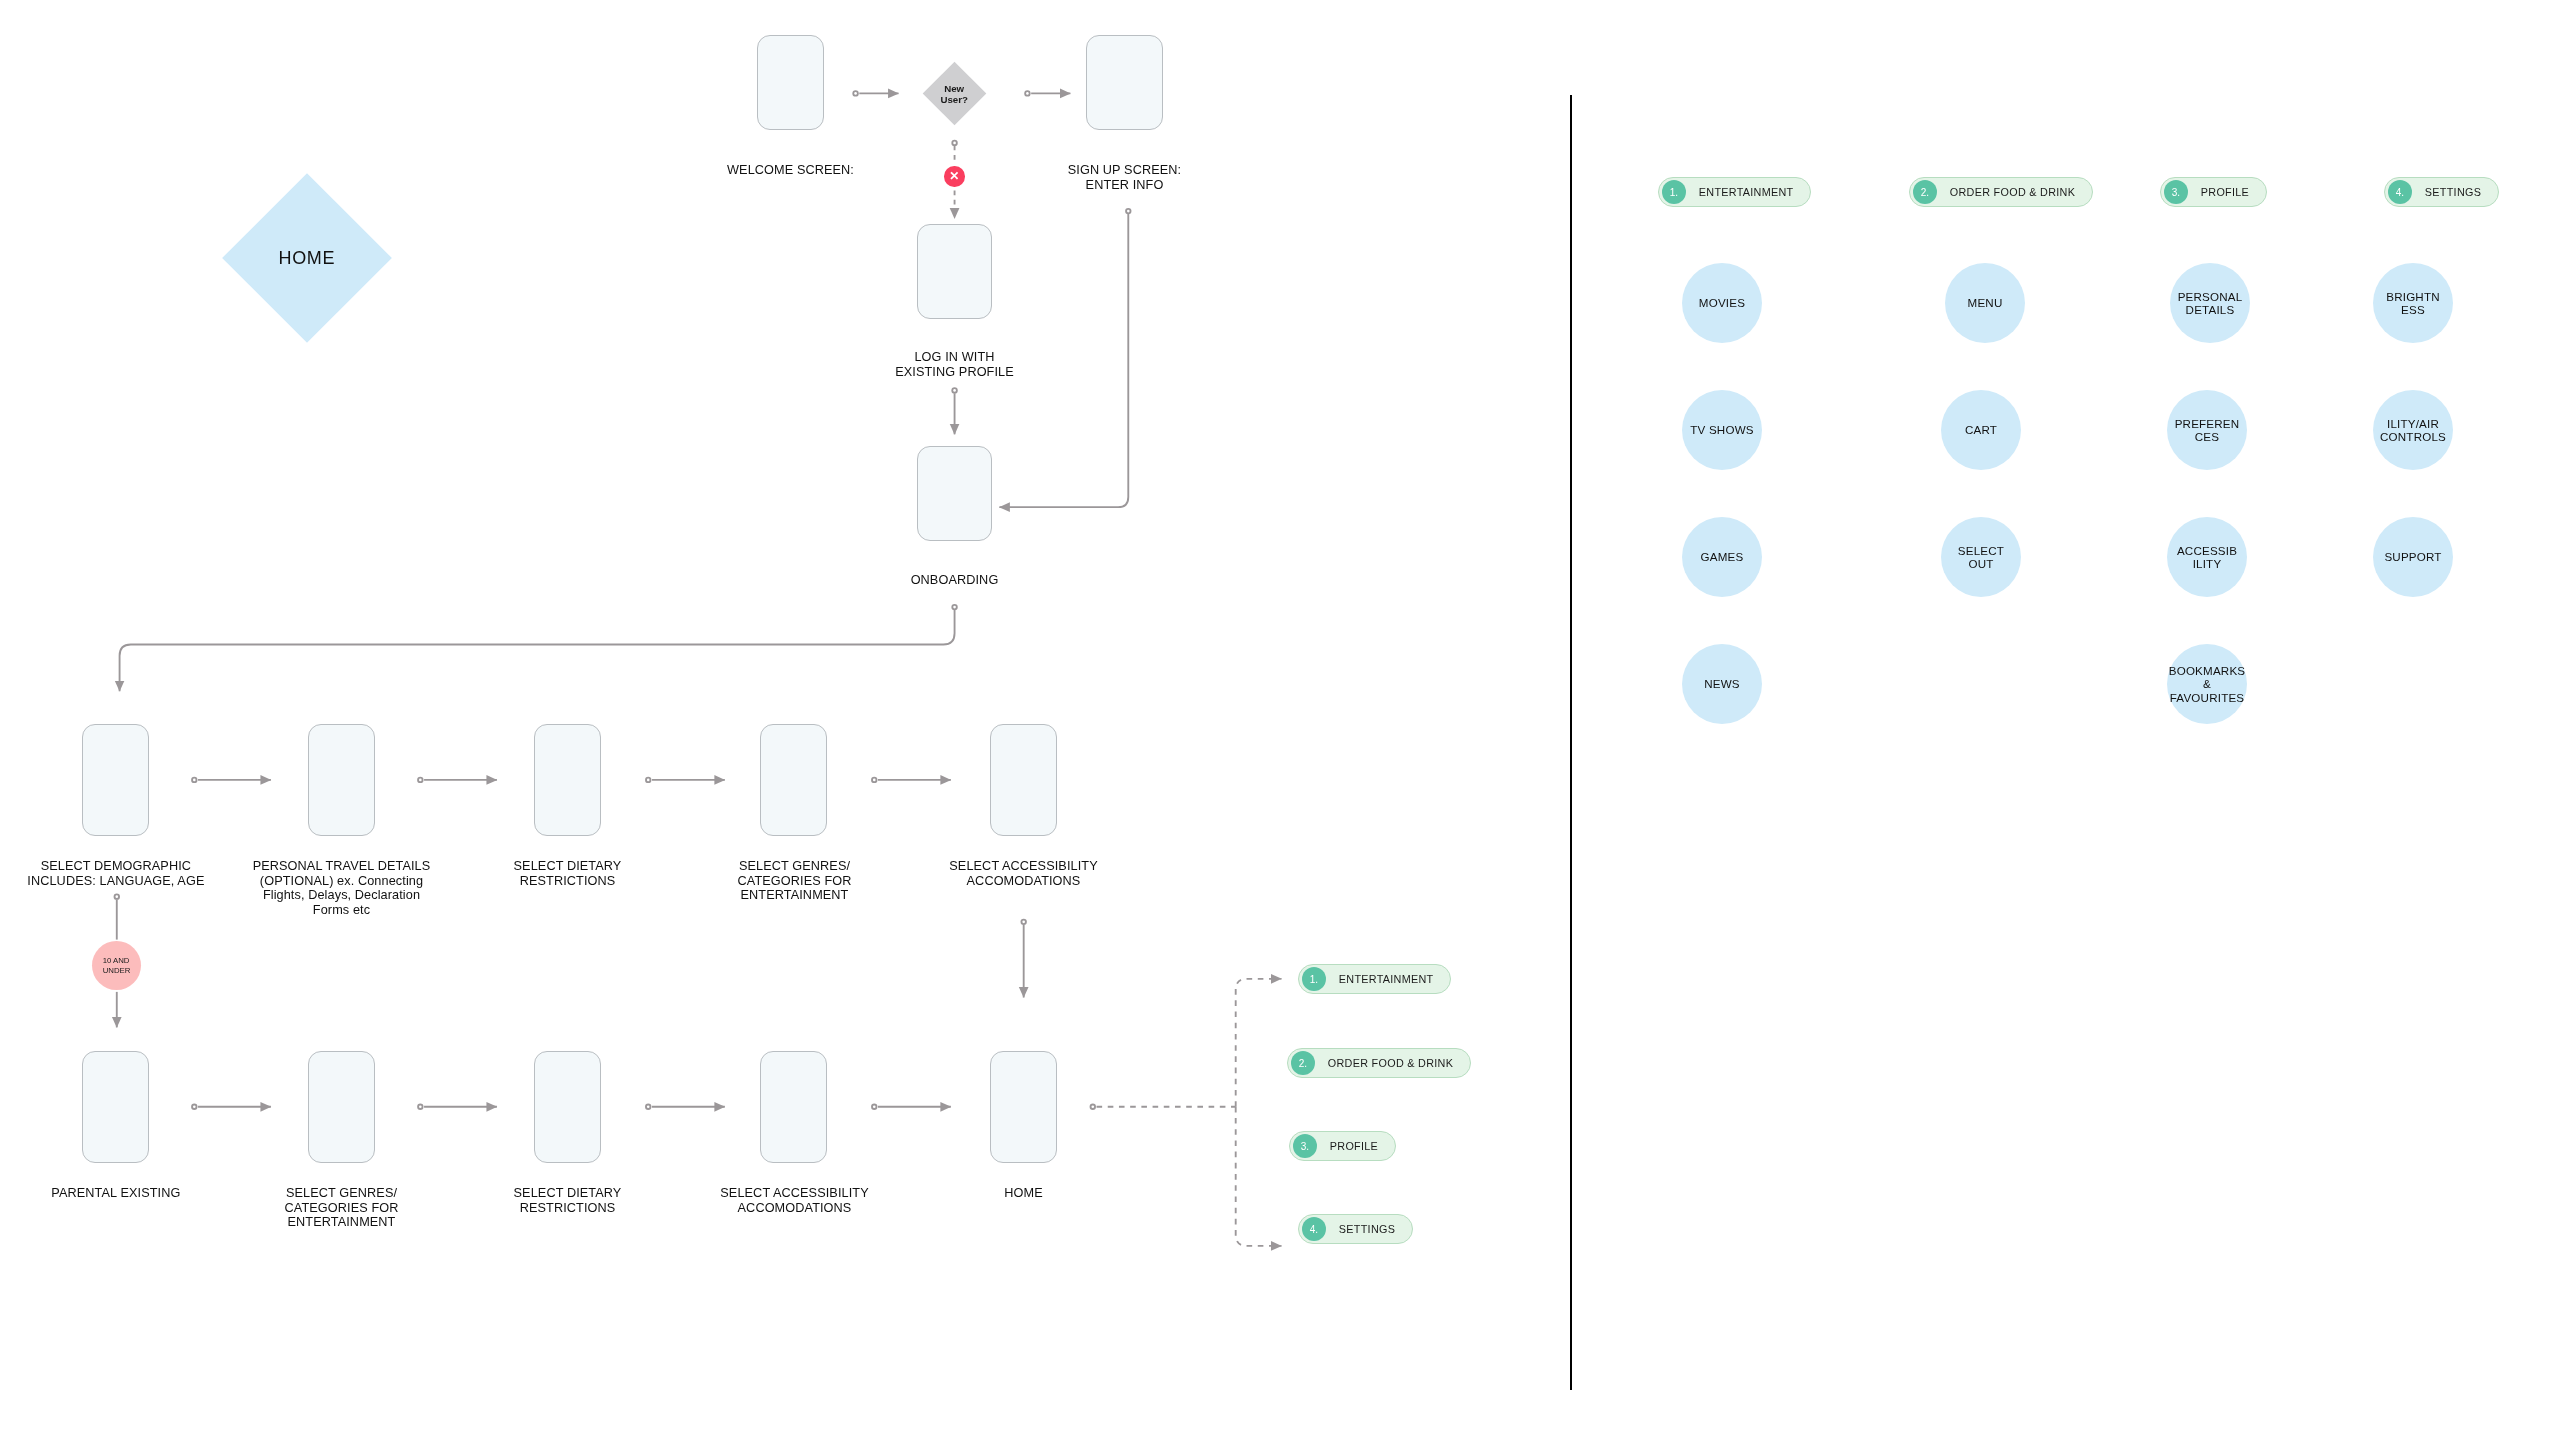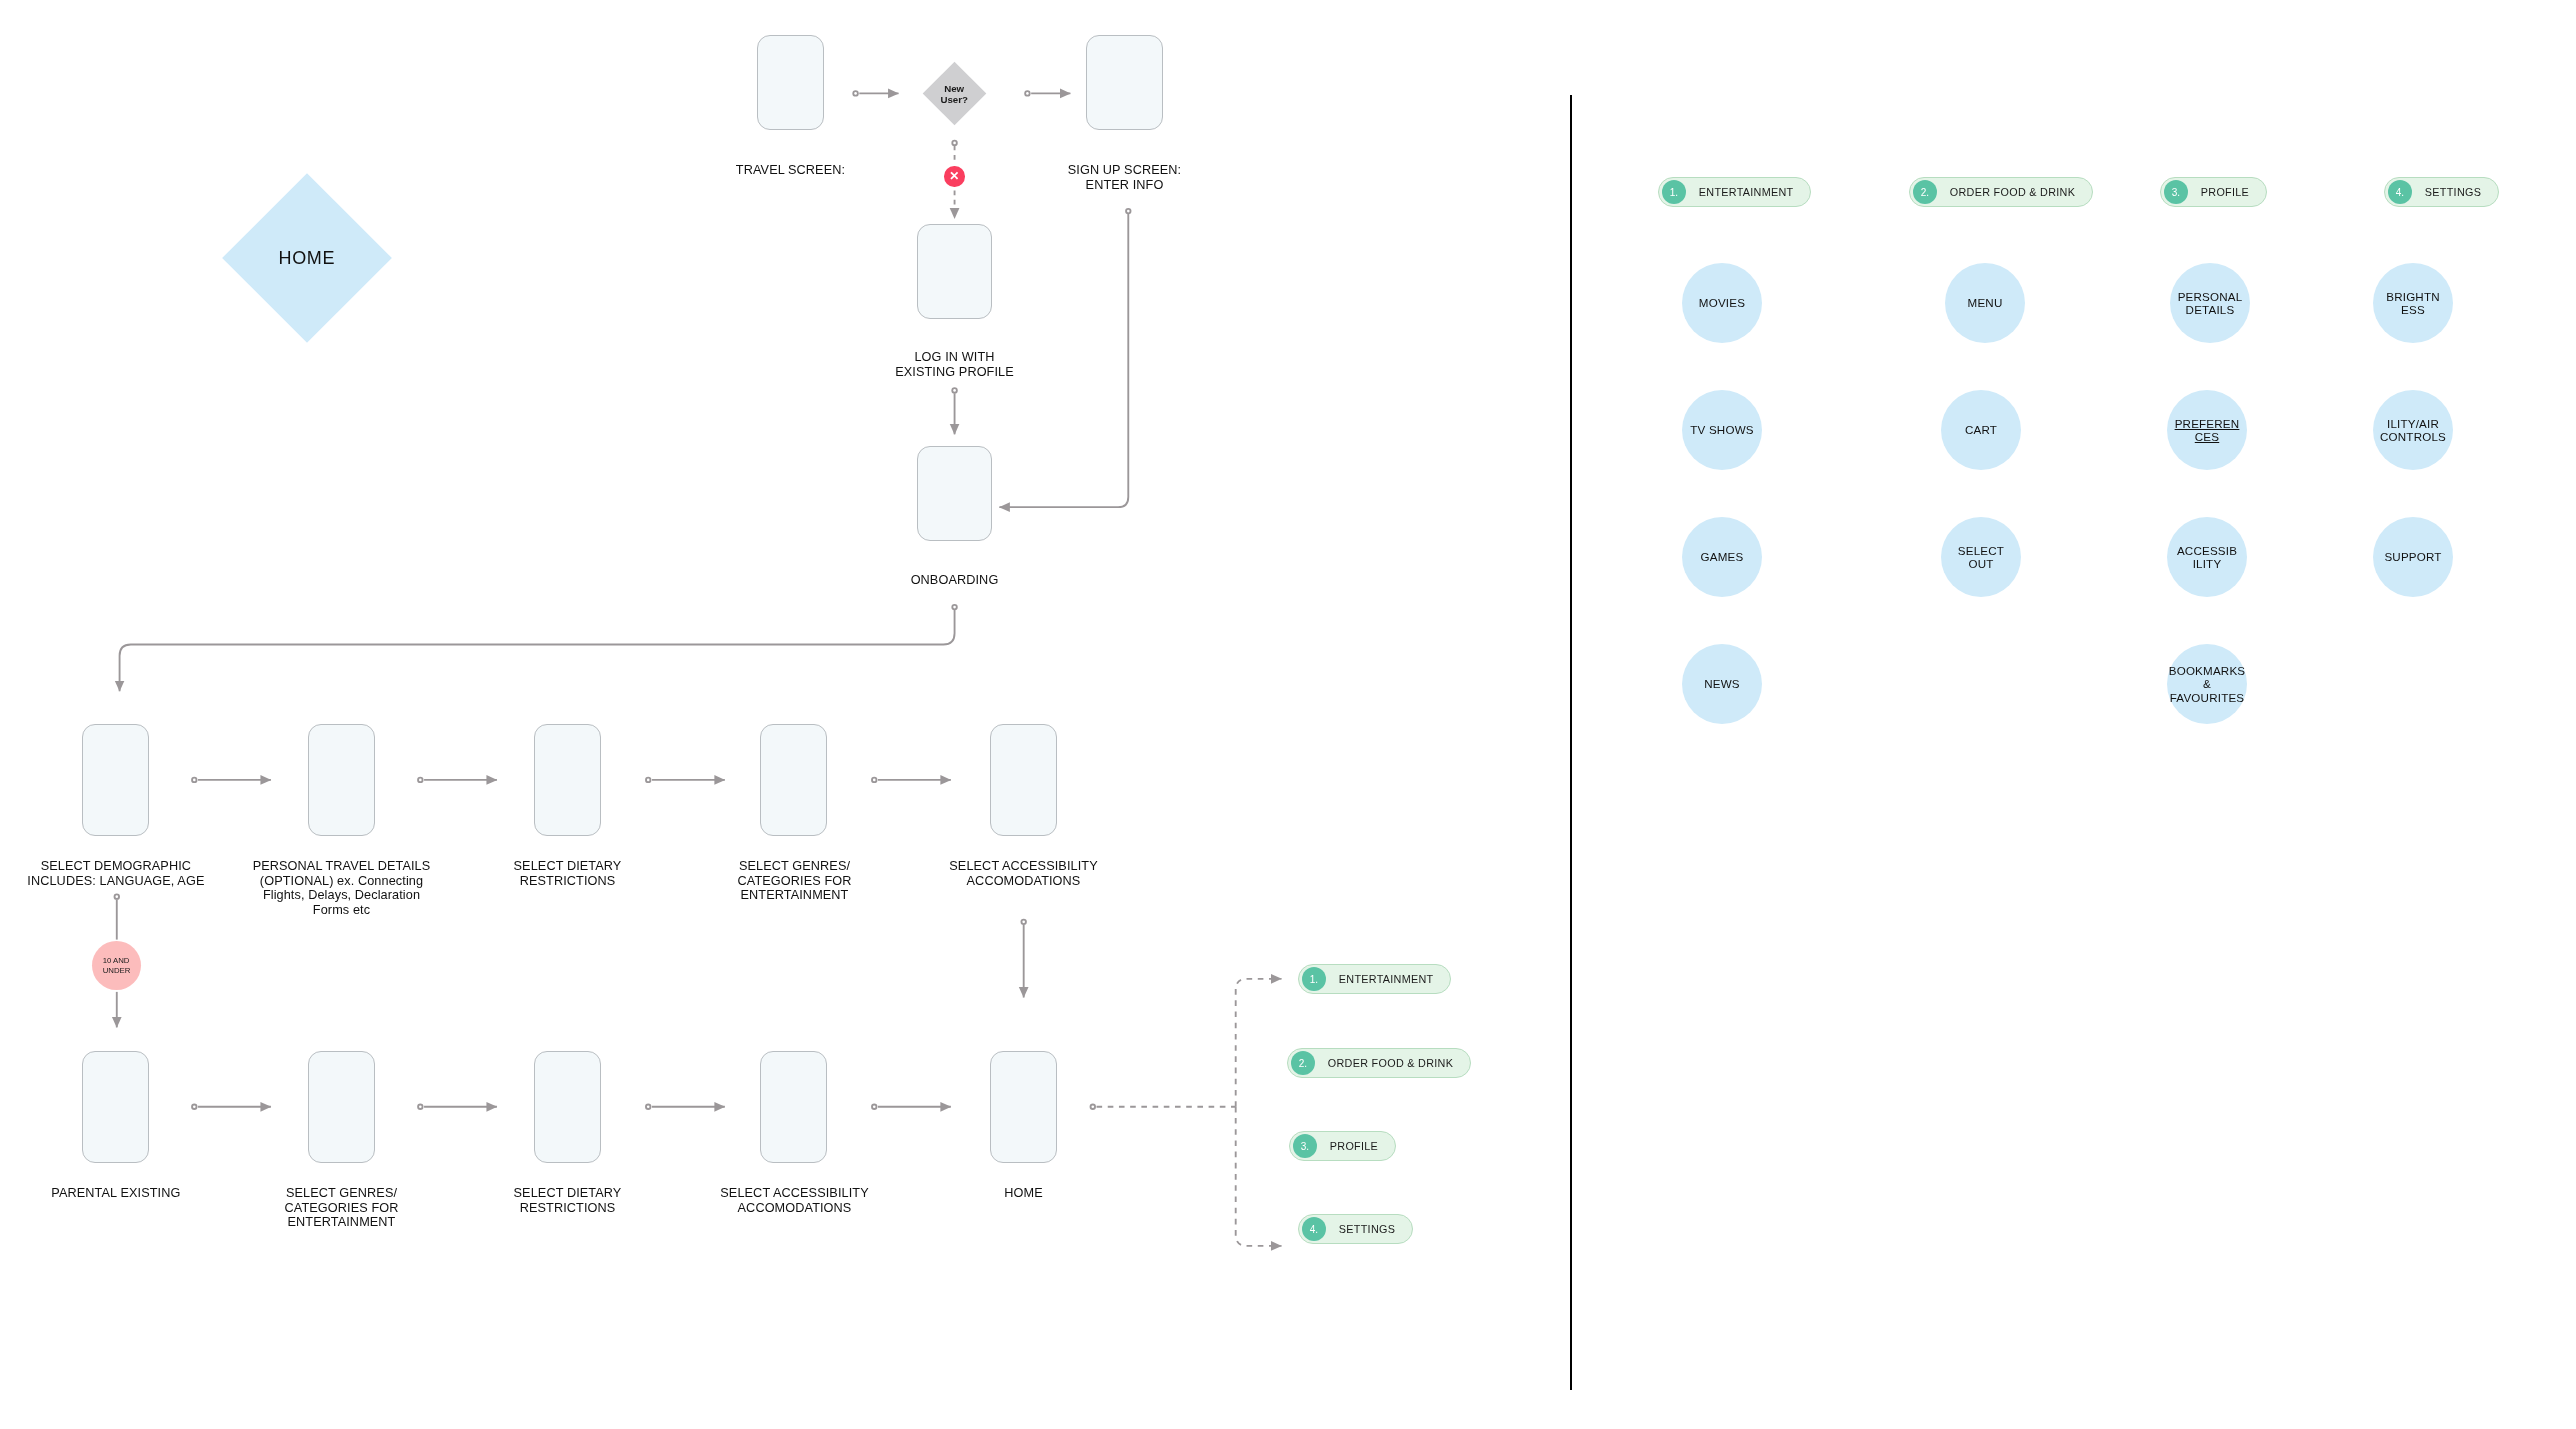--- a/index.html
+++ b/index.html
@@ -257,21 +257,21 @@
 
   <div class="diamond diamond-home" style="left:247px; top:198px;">
     <span>HOME</span>
   </div>
 
   <div class="diamond diamond-decision" style="left:932px; top:71px;">
     <span>New User?</span>
   </div>
 
   <div class="screen" style="left:757px; top:35px; width:67px; height:95px;"></div>
-  <div class="caption" style="left:697px; top:163px; width:187px;">TRAVEL SCREEN:</div>
+  <div class="caption" style="left:697px; top:163px; width:187px;">WELCOME SCREEN:</div>
 
   <div class="screen" style="left:1086px; top:35px; width:77px; height:95px;"></div>
   <div class="caption" style="left:1031px; top:163px; width:187px;">SIGN UP SCREEN:
 ENTER INFO</div>
 
   <div class="err-badge" style="left:944px; top:166px;">
     <span>✕</span>
   </div>
 
   <div class="screen" style="left:917px; top:224px; width:75px; height:95px;"></div>
@@ -362,21 +362,21 @@
   <div class="bcircle" style="left:1941px; top:390px; width:80px; height:80px;">CART</div>
   <div class="bcircle" style="left:1941px; top:517px; width:80px; height:80px;">SELECT
 OUT</div>
 
   <div class="pill" style="left:2160px; top:177px;">
     <span class="num">3.</span>
     <span class="plabel">PROFILE</span>
   </div>
   <div class="bcircle" style="left:2170px; top:263px; width:80px; height:80px;">PERSONAL
 DETAILS</div>
-  <div class="bcircle" style="left:2167px; top:390px; width:80px; height:80px;text-decoration:underline;">PREFEREN
+  <div class="bcircle" style="left:2167px; top:390px; width:80px; height:80px;">PREFEREN
 CES</div>
   <div class="bcircle" style="left:2167px; top:517px; width:80px; height:80px;">ACCESSIB
 ILITY</div>
   <div class="bcircle" style="left:2167px; top:644px; width:80px; height:80px;">BOOKMARKS
 &amp;
 FAVOURITES</div>
 
   <div class="pill" style="left:2384px; top:177px;">
     <span class="num">4.</span>
     <span class="plabel">SETTINGS</span>

